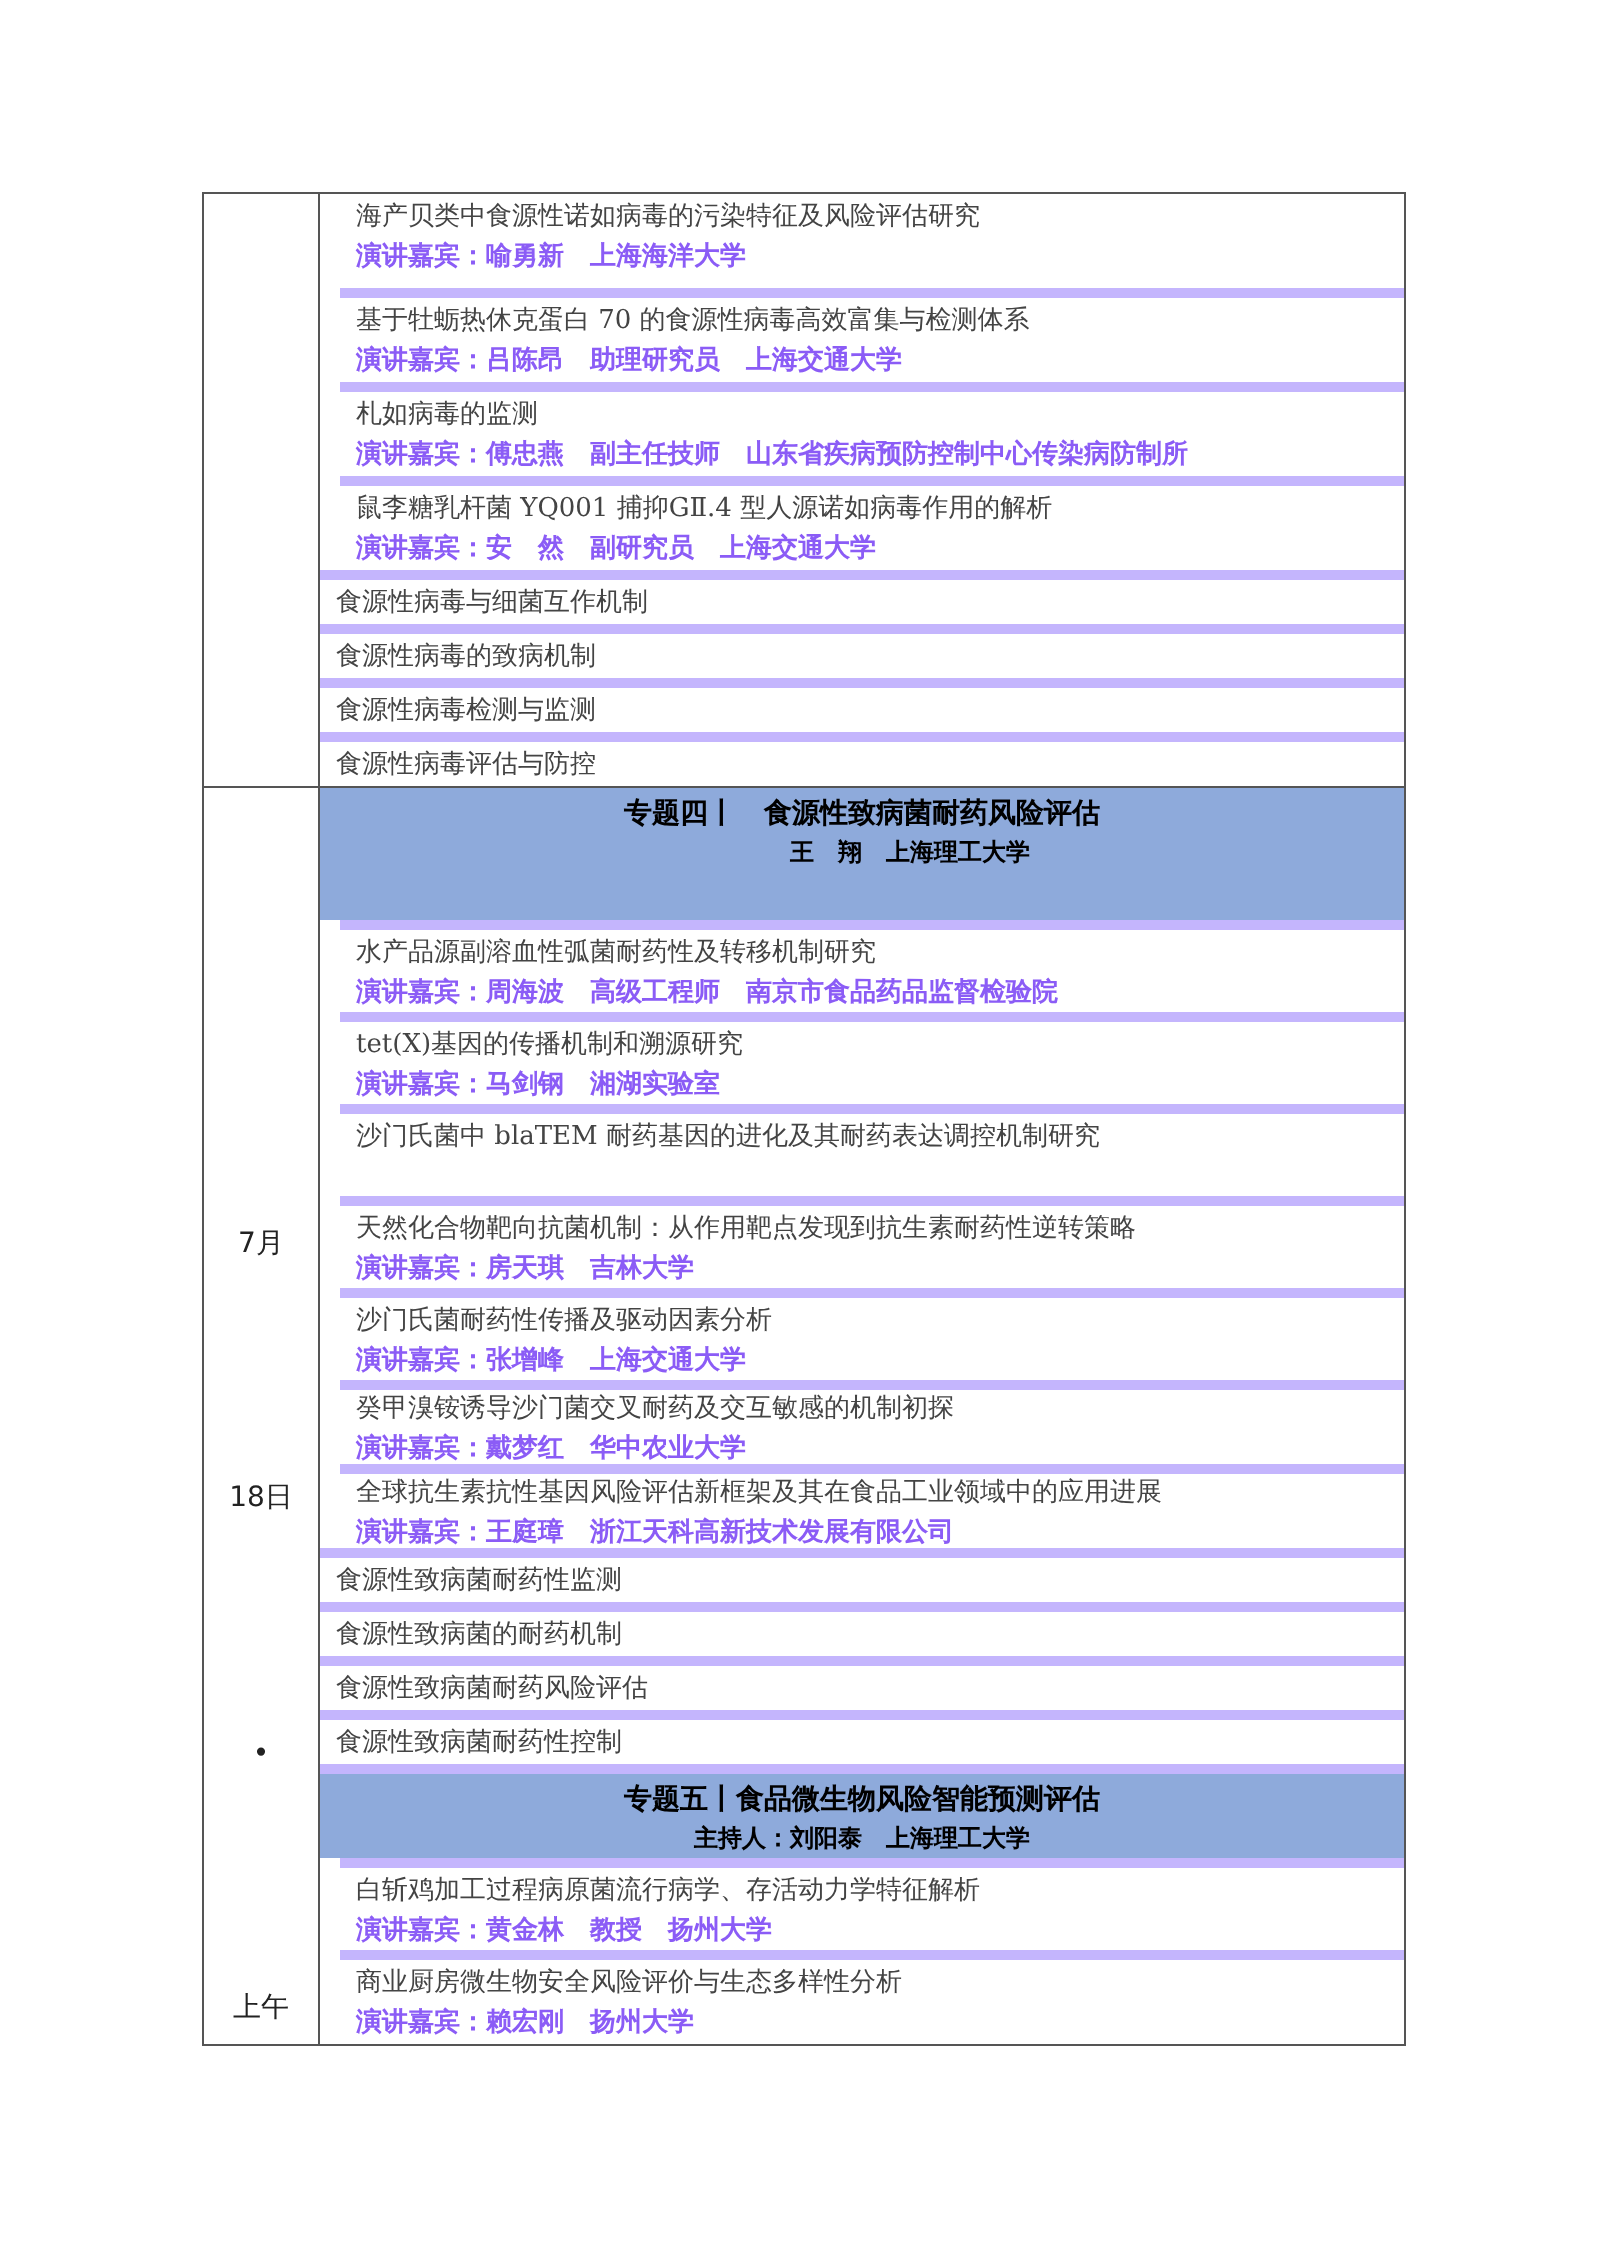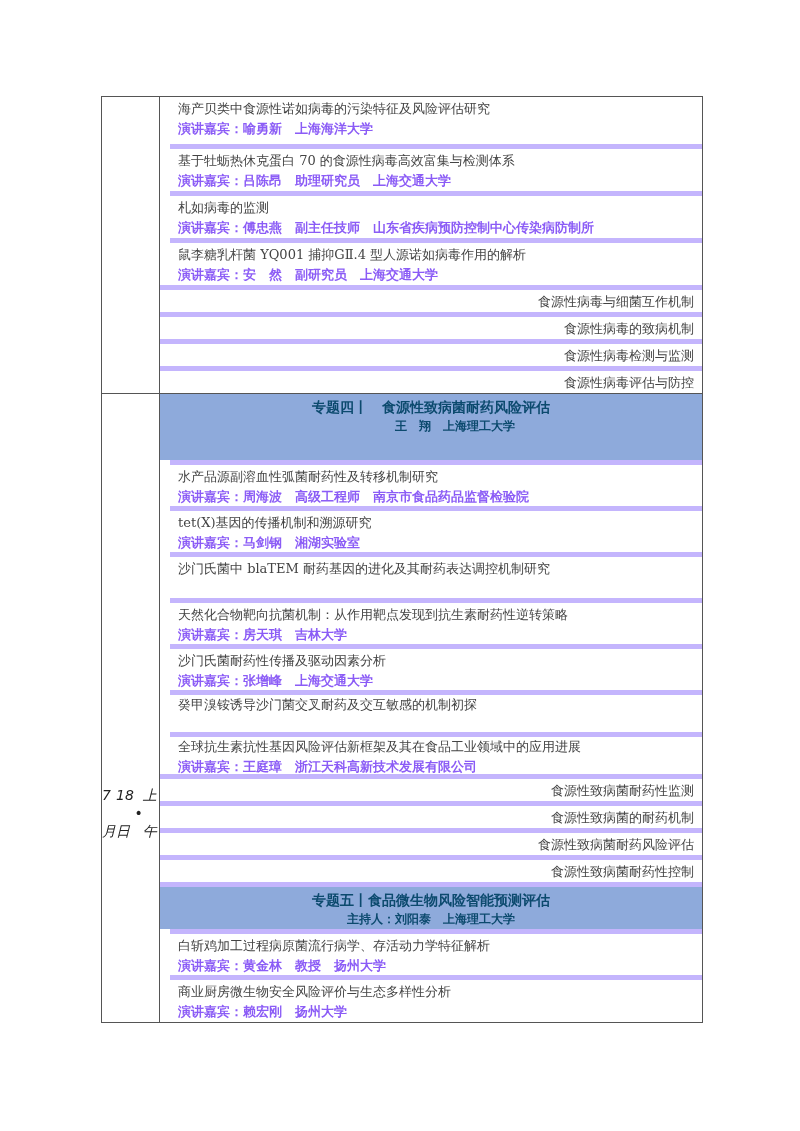--- a/index.html
+++ b/index.html
@@ -9,41 +9,41 @@
     overflow: hidden;
   }
   .tbl {
     position: absolute; left: 101px; top: 96px; width: 602px;
     border: 1px solid #555; box-sizing: border-box;
   }
   .block { display: flex; border-top: 1px solid #555; }
   .block:first-child { border-top: none; }
   .date-cell {
     width: 58px; flex: none; border-right: 1px solid #555; box-sizing: border-box;
-    display: flex; flex-direction: row; justify-content: space-between; align-items: center;
-    font-family: "DejaVu Sans", sans-serif; font-size: 14px; color: #222; font-style: italic;
+    display: flex; flex-direction: column; justify-content: space-between; align-items: center;
+    font-family: "DejaVu Sans", sans-serif; font-size: 14px; color: #222;
   }
   .date-cell span { display: block; line-height: 36px; }
   .rows { flex: 1; }
   .row {
     border-top: 5px solid #c4b5fd; box-sizing: border-box; padding: 2px 8px 0 8px;
     font-size: 13px; line-height: 20px;
   }
   .rows .row:first-child { border-top: none; }
   .title { color: #444; white-space: nowrap; }
   .speaker {
     font-family: "DejaVu Sans", sans-serif; font-weight: bold; color: #8b5cf6; font-size: 13px;
     white-space: pre;
   }
-  .single { height: 27px; text-align: right; }
+  .single { height: 27px; }
   .double { height: 47px; margin-left: 10px; }
   .double.tight { height: 42px; }
   .header {
     background: #8EAADB; text-align: center; font-family: "DejaVu Sans", sans-serif;
-    color: #0c4a6e; padding-top: 3px;
+    color: #000000; padding-top: 3px;
   }
   .header .h-title { font-size: 14px; font-weight: bold; line-height: 20px; white-space: pre; }
   .header .h-host { font-size: 12px; font-weight: bold; line-height: 18px; white-space: pre; }
 </style>
 </head>
 <body>
 
 <div class="tbl">
 
   <div class="block">
@@ -106,20 +106,21 @@
       <div class="row double" style="height:46px;">
         <div class="title">天然化合物靶向抗菌机制：从作用靶点发现到抗生素耐药性逆转策略</div>
         <div class="speaker">演讲嘉宾：房天琪　吉林大学</div>
       </div>
       <div class="row double" style="height:46px;">
         <div class="title">沙门氏菌耐药性传播及驱动因素分析</div>
         <div class="speaker">演讲嘉宾：张增峰　上海交通大学</div>
       </div>
       <div class="row double tight" style="padding-top:0;">
         <div class="title">癸甲溴铵诱导沙门菌交叉耐药及交互敏感的机制初探</div>
+        <div class="speaker">演讲嘉宾：戴梦红　华中农业大学</div>
       </div>
       <div class="row double tight" style="padding-top:0;">
         <div class="title">全球抗生素抗性基因风险评估新框架及其在食品工业领域中的应用进展</div>
         <div class="speaker">演讲嘉宾：王庭璋　浙江天科高新技术发展有限公司</div>
       </div>
       <div class="row single">
         <div class="title">食源性致病菌耐药性监测</div>
       </div>
       <div class="row single">
         <div class="title">食源性致病菌的耐药机制</div>

